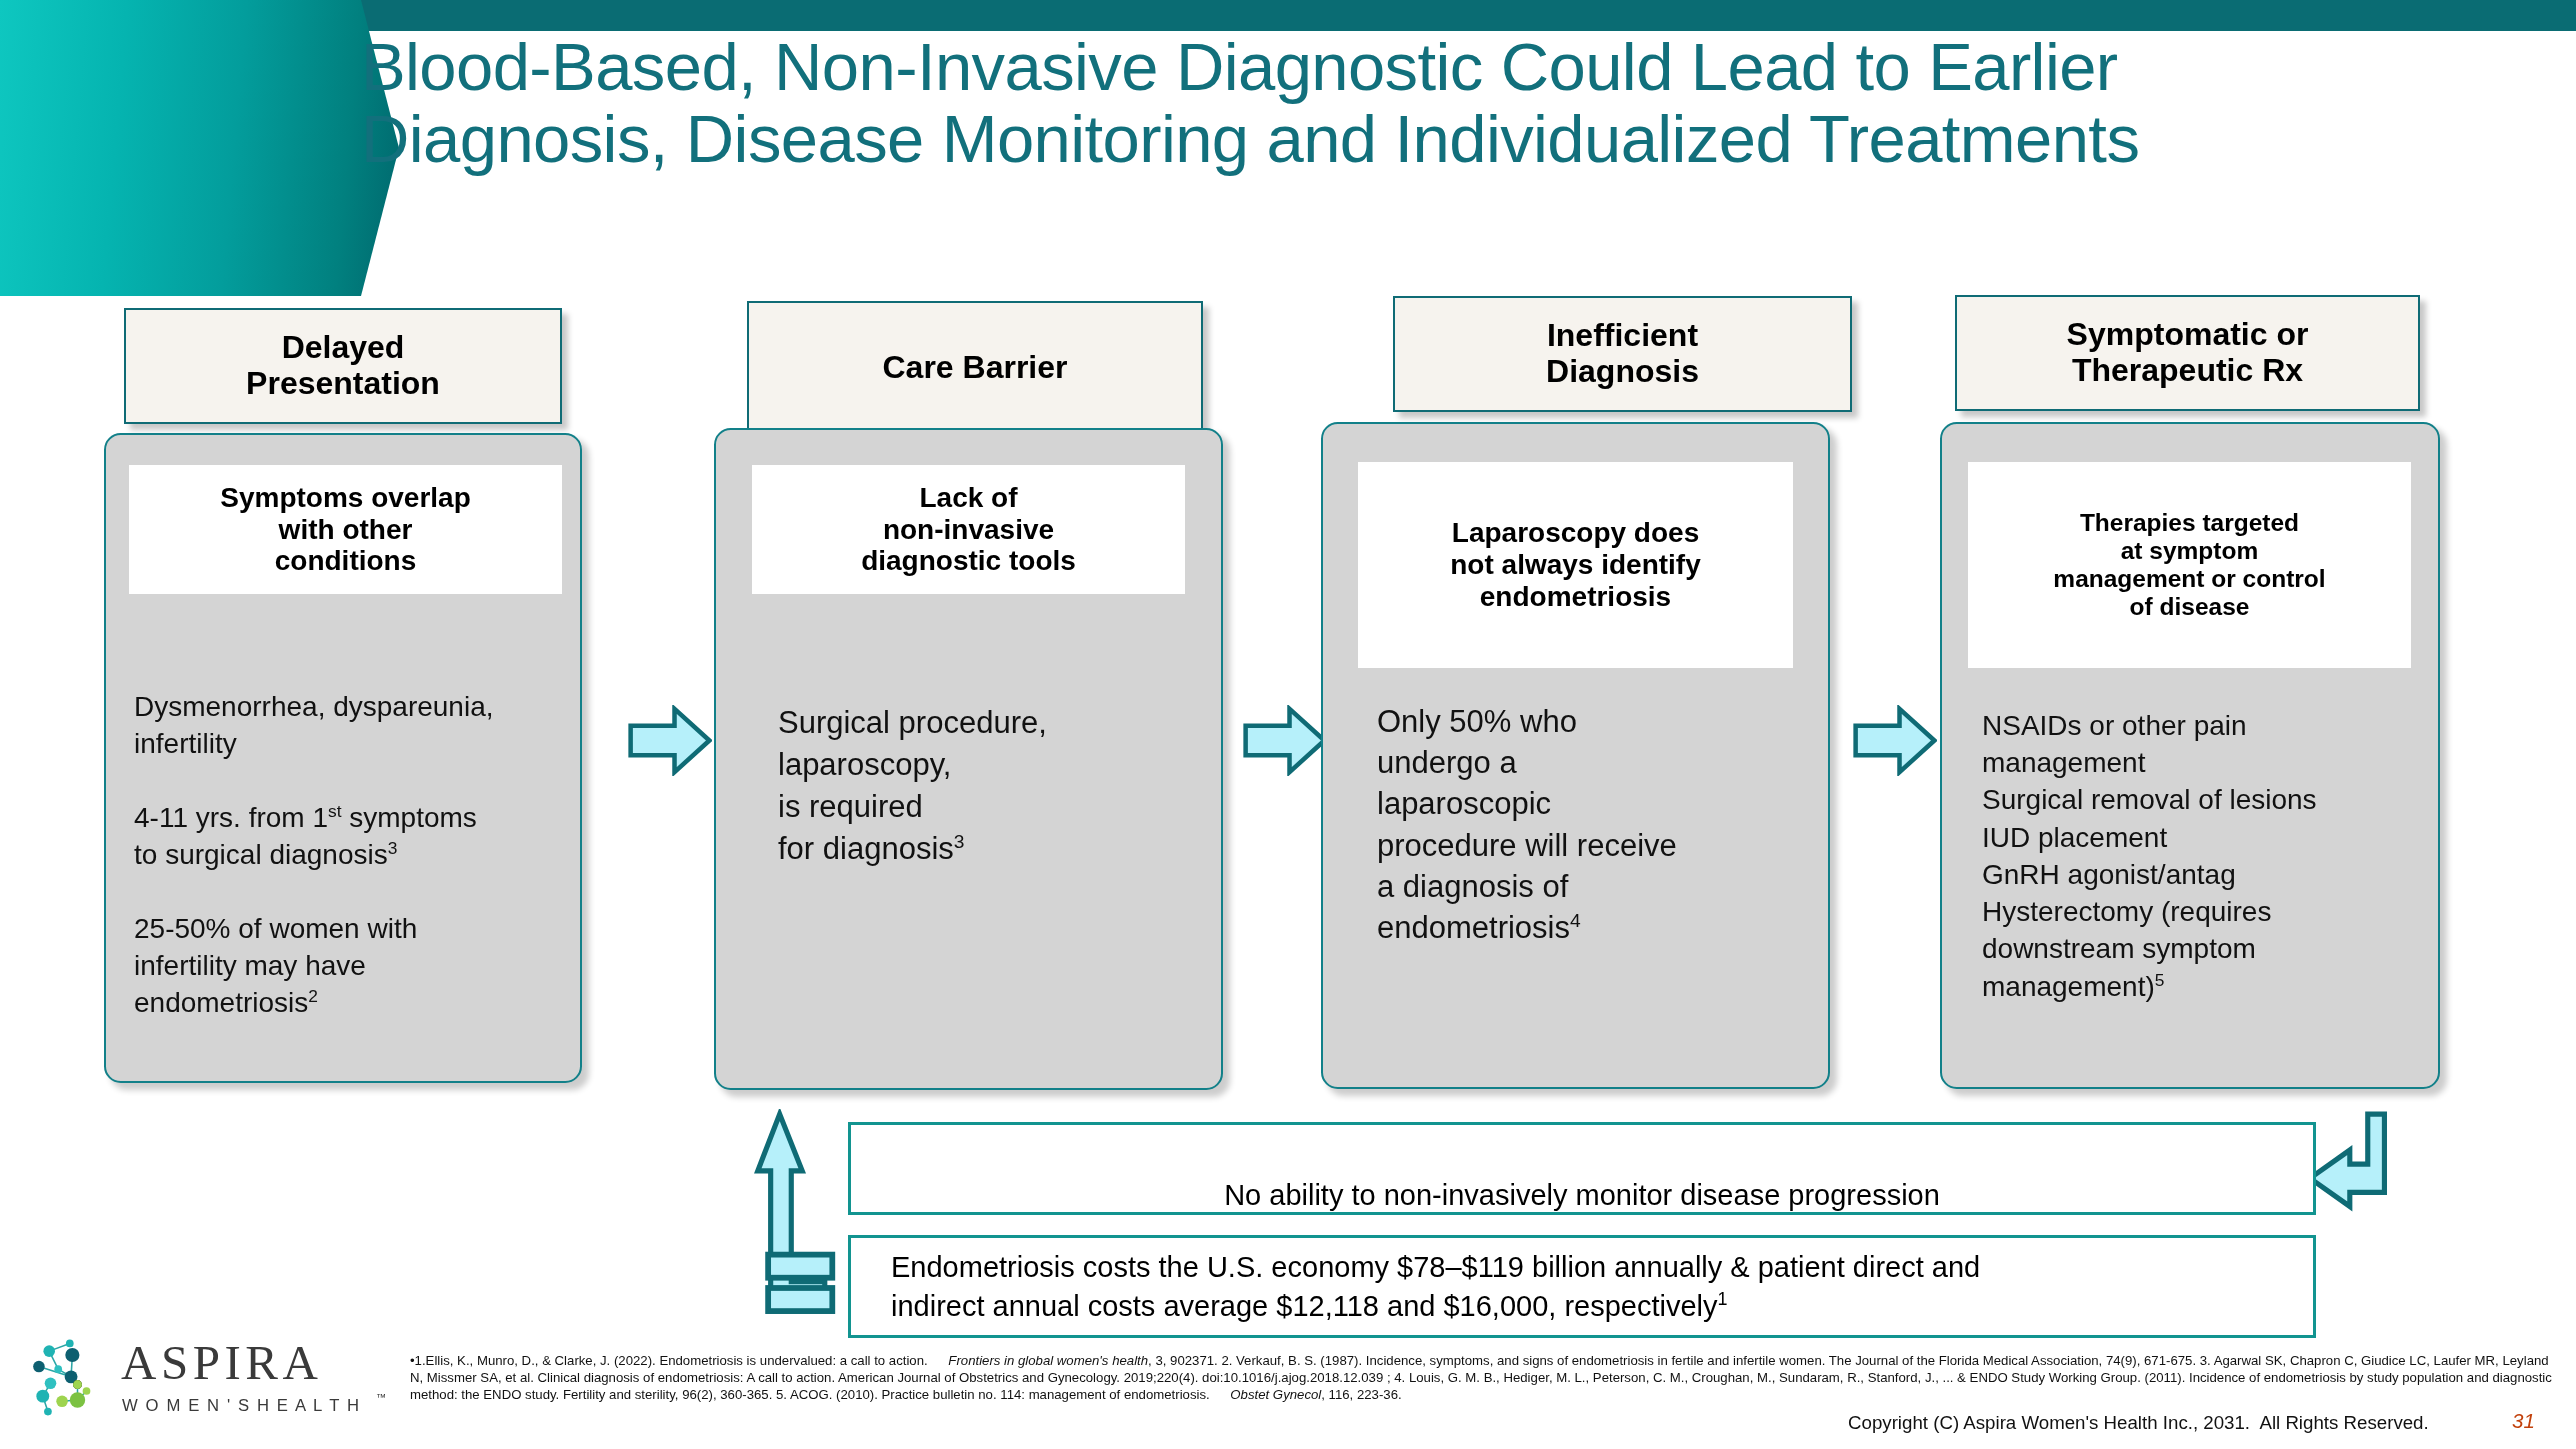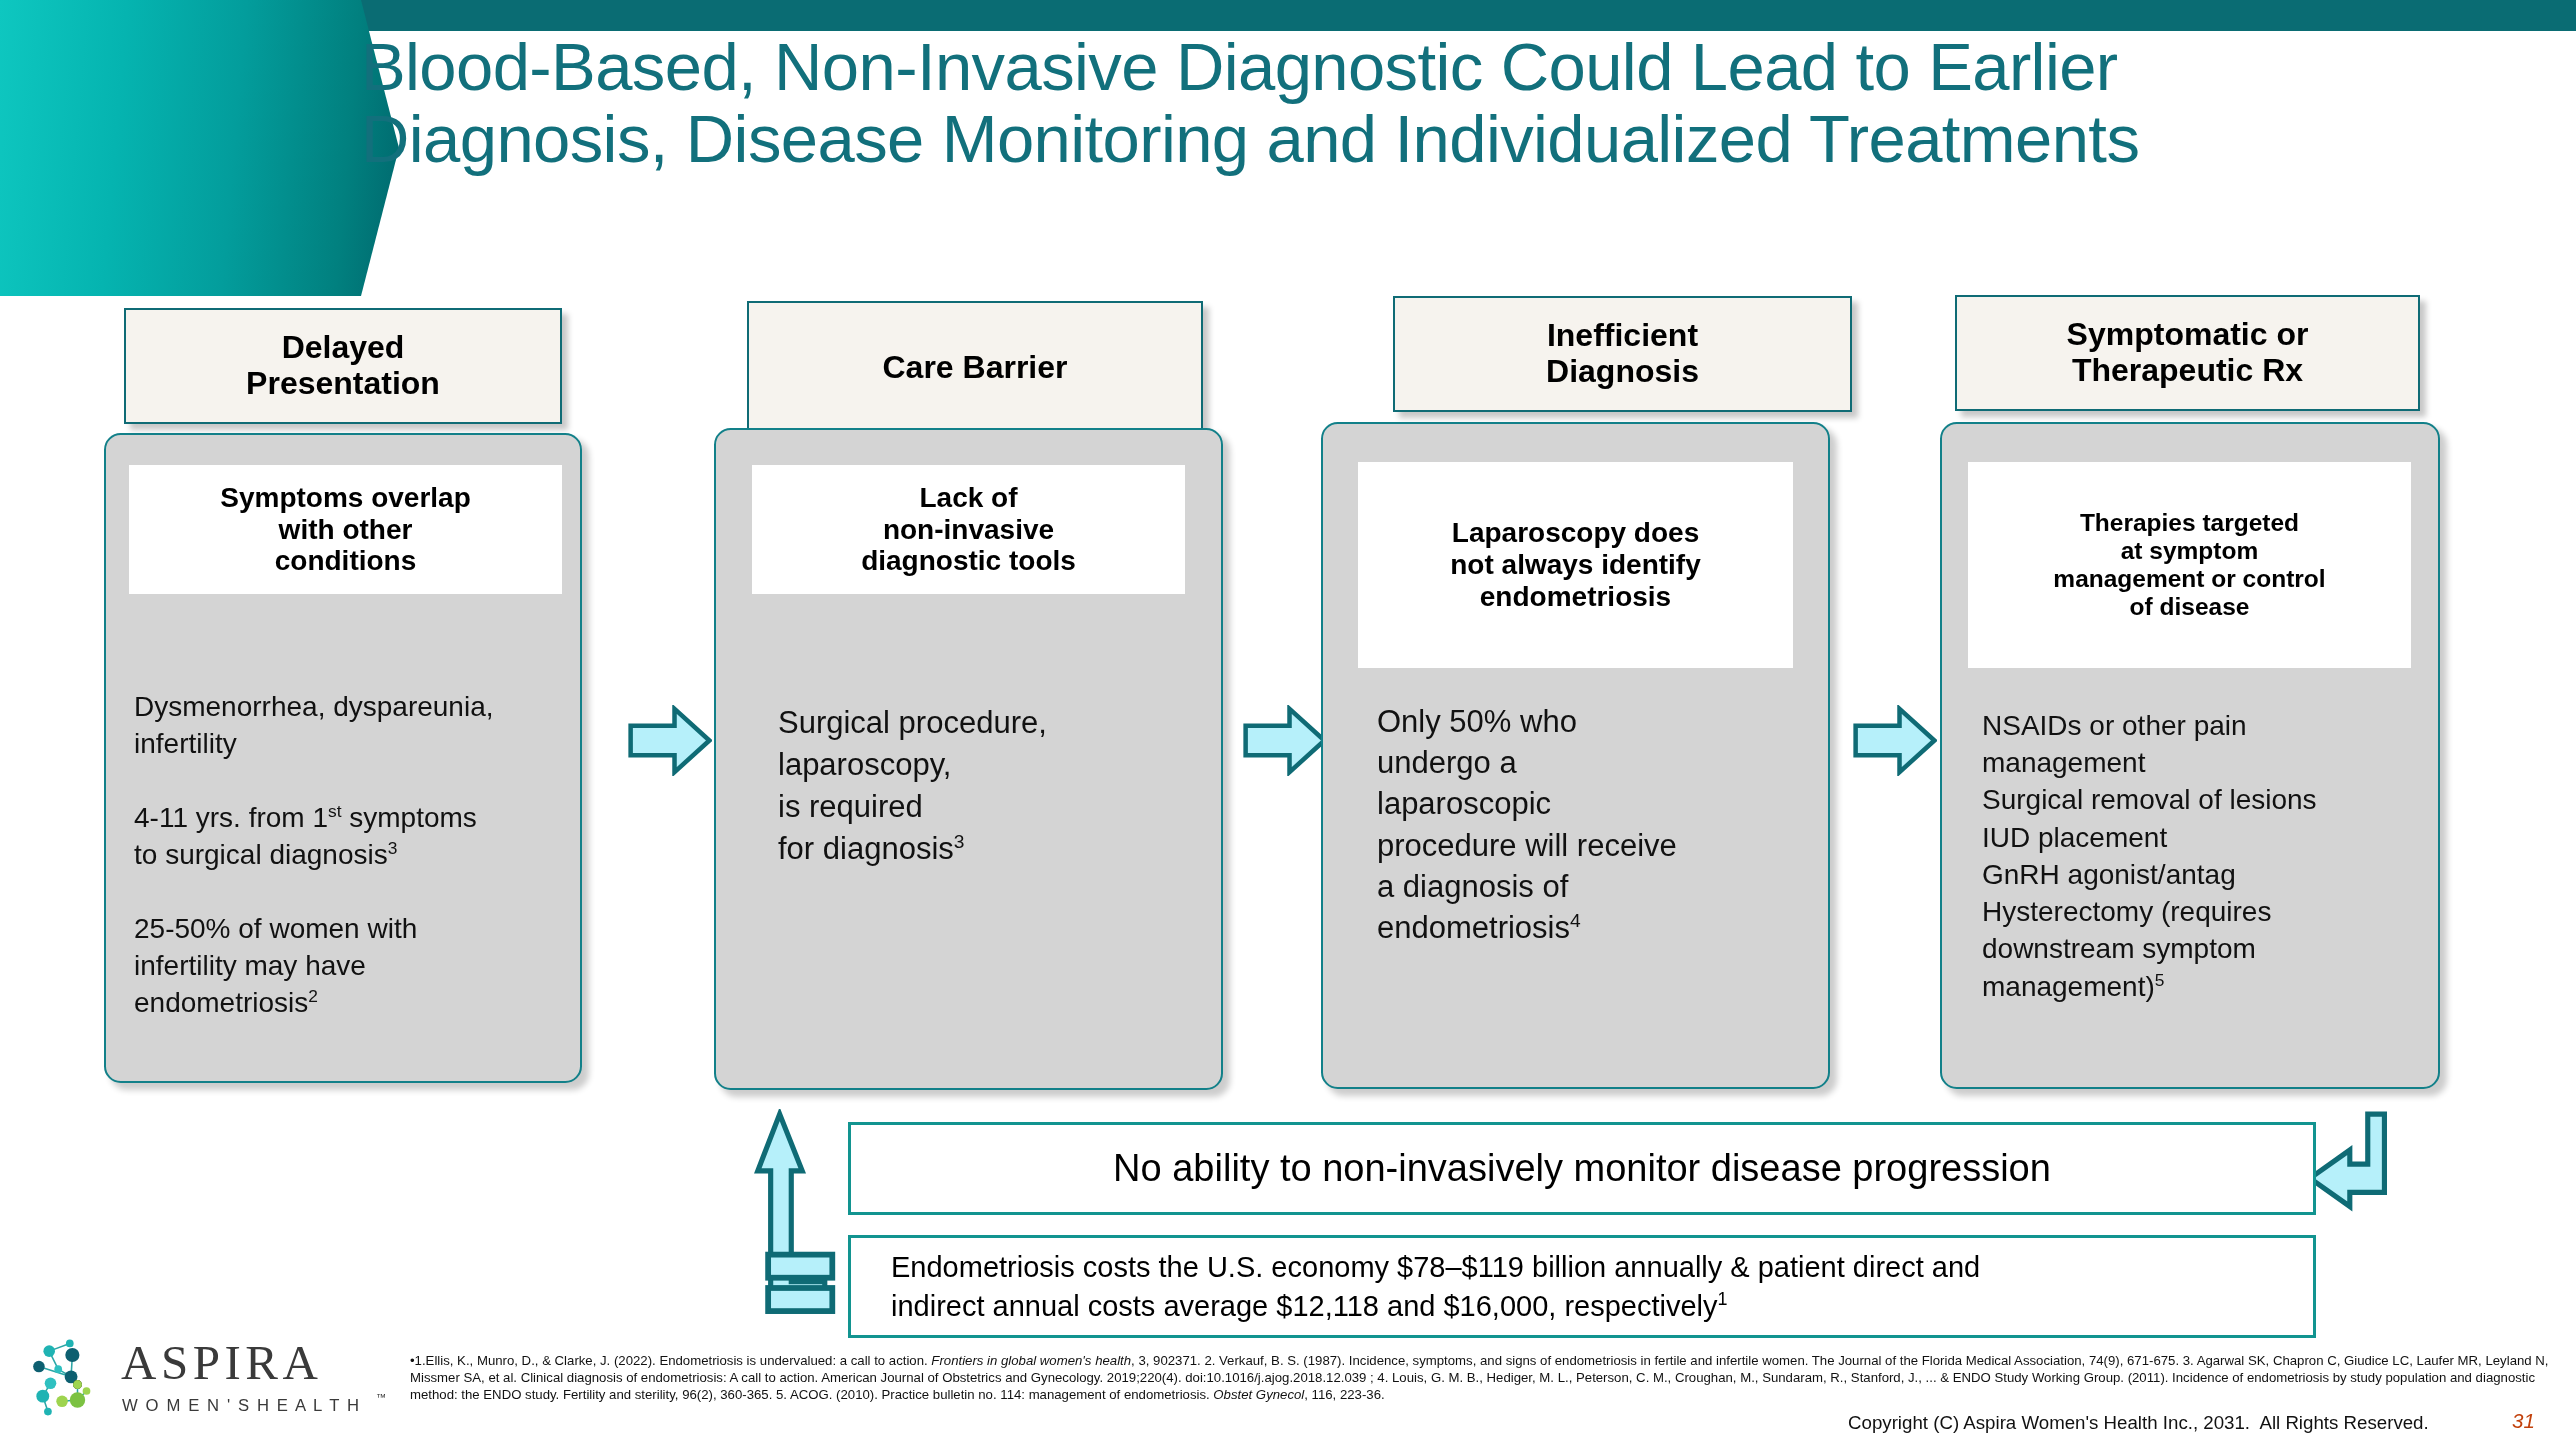--- a/index.html
+++ b/index.html
@@ -77,21 +77,21 @@
     box-sizing:border-box;
     display:flex;align-items:center;
     color:#000;
   }
   
   #logo{position:absolute;left:18px;top:1320px;width:374px;height:116px;}
   #refs{
     position:absolute;left:410px;top:1352px;width:2145px;
     font-size:13.2px;line-height:1.30;color:#111;
   }
-  #refs i{font-style:italic;}
+  #refs i{font-style:italic;margin-left:17px;}
   #copyright{
     position:absolute;left:1848px;top:1412px;
     font-size:18.7px;color:#111;white-space:pre;
   }
   #pagenum{
     position:absolute;left:2512px;top:1409px;
     font-size:20.6px;color:#c2410c;font-style:italic;
   }
 </style>
 </head>
@@ -138,21 +138,21 @@
 
 <svg style="position:absolute;left:741px;top:1109px;" width="116" height="219" viewBox="0 0 180 340">
   <polygon points="28,96 60,96 60,10 92,96 130,96 130,96 130,300 28,300 28,300" fill="none" stroke="none"></polygon>
   <polygon points="60,8 95,96 78,96 78,268 130,268 130,300 46,300 46,96 26,96" fill="#b6f0fa" stroke="#0f6b75" stroke-width="8" stroke-linejoin="miter"></polygon>
 </svg>
 
 <svg style="position:absolute;left:2306px;top:1109px;" width="103" height="109" viewBox="0 0 160 170">
   <polygon points="122,8 122,130 68,130 68,152 6,108 68,64 68,86 96,86 96,8" fill="#b6f0fa" stroke="#0f6b75" stroke-width="8" stroke-linejoin="miter"></polygon>
 </svg>
 
-<div class="bottom-box" style="left:848px;top:1122px;width:1468px;height:93px;justify-content:center;font-size:38px;">
+<div class="bottom-box" style="left:848px;top:1122px;width:1468px;height:93px;justify-content:center;font-size:29px;align-items:flex-end;">
   <span>No ability to non-invasively monitor disease progression</span>
 </div>
 
 <svg style="position:absolute;left:763px;top:1248px;" width="77" height="71" viewBox="0 0 120 110">
   <rect x="8" y="10" width="100" height="36" fill="#b6f0fa" stroke="#0f6b75" stroke-width="9"></rect>
   <rect x="8" y="62" width="100" height="36" fill="#b6f0fa" stroke="#0f6b75" stroke-width="9"></rect>
 </svg>
 
 <div class="bottom-box" style="left:848px;top:1235px;width:1468px;height:103px;padding-left:40px;font-size:29px;line-height:1.34;white-space:pre-line;">
   <span>Endometriosis costs the U.S. economy $78–$119 billion annually &amp; patient direct and<br>indirect annual costs average $12,118 and $16,000, respectively<sup>1</sup></span>

